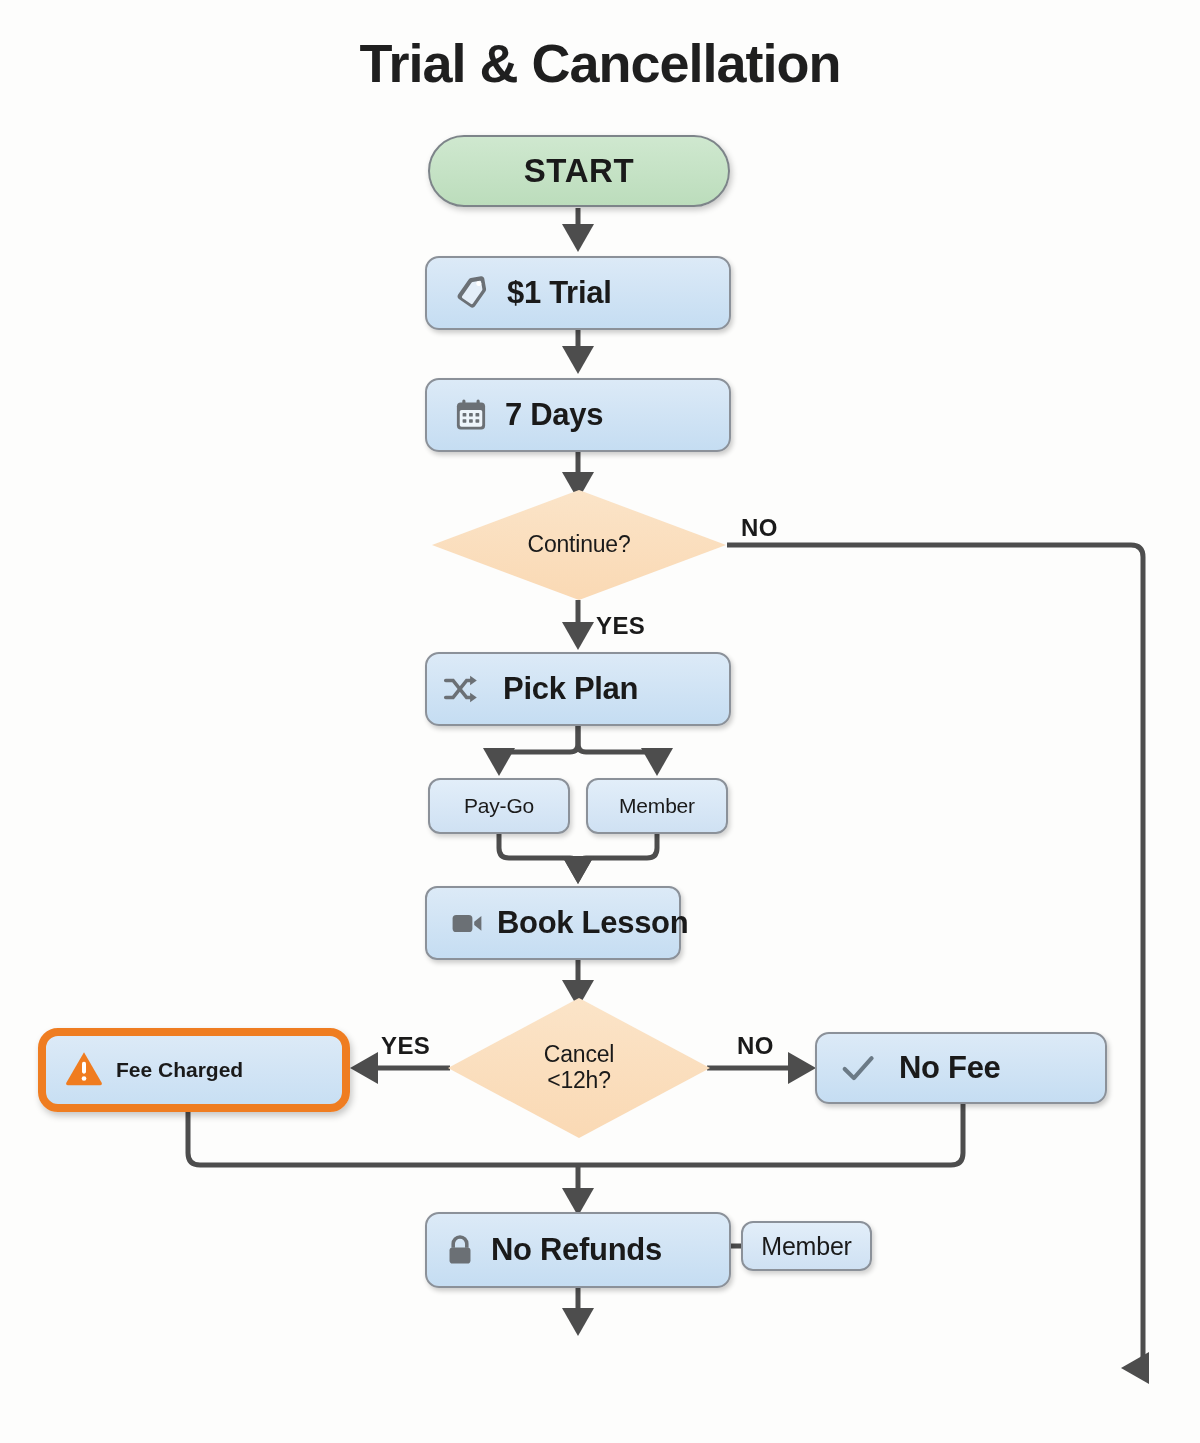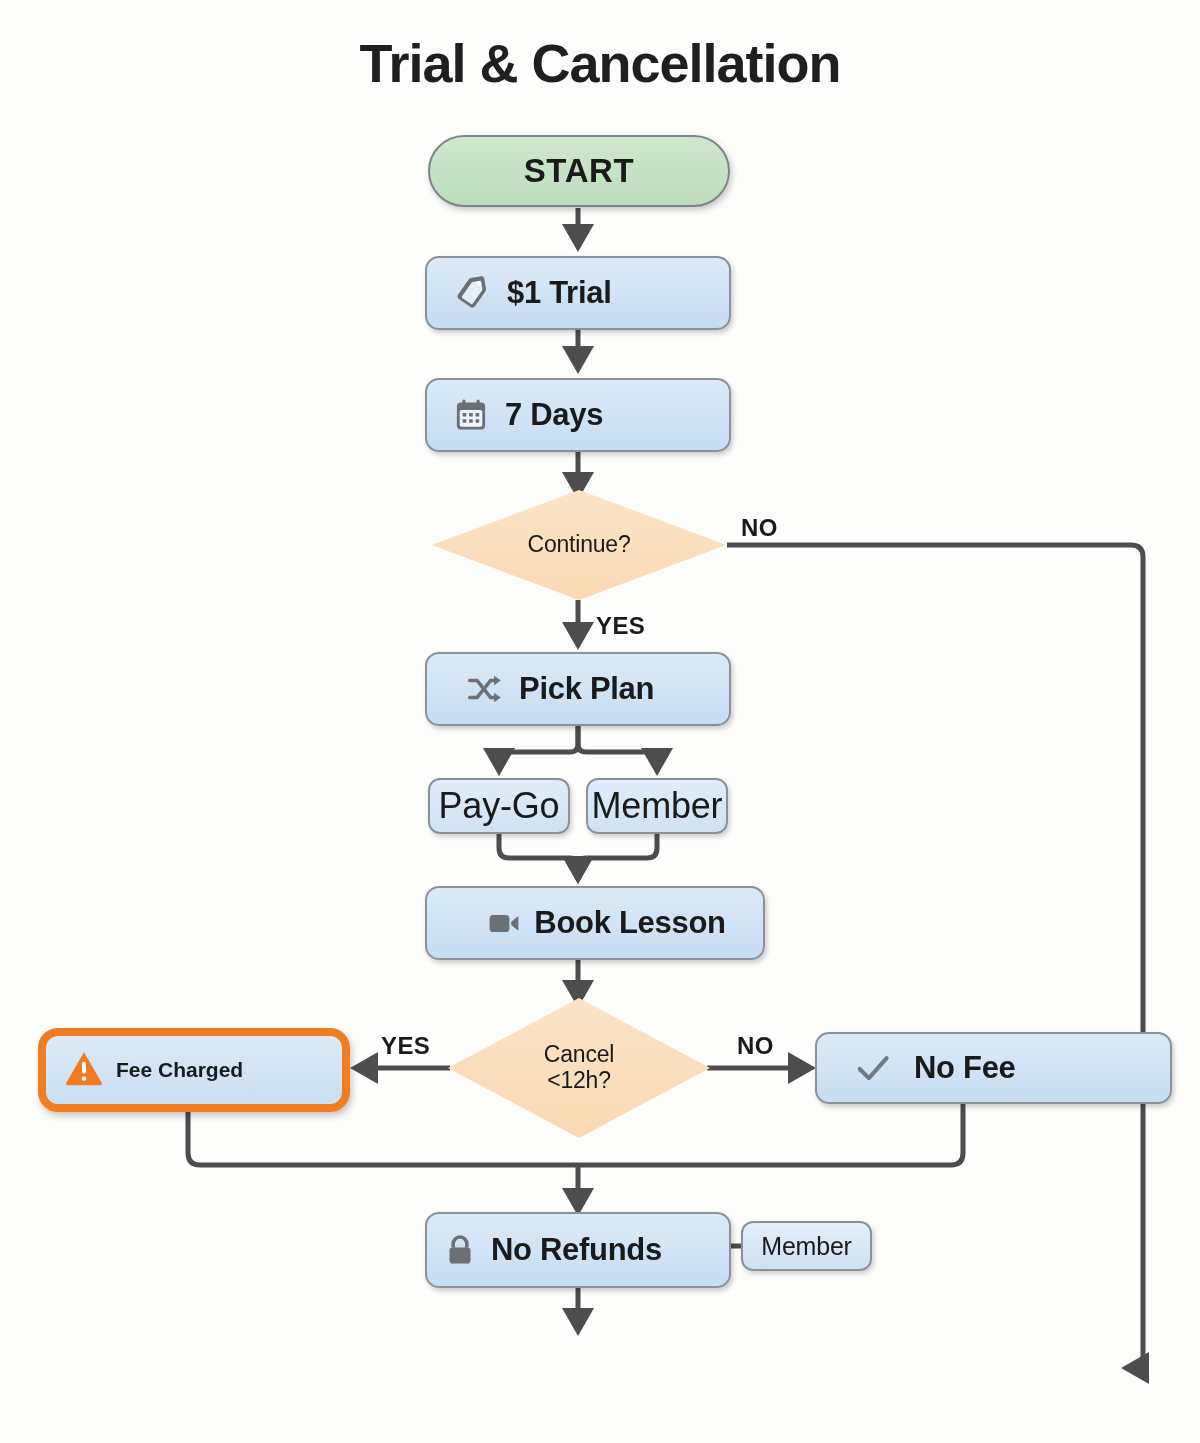--- a/index.html
+++ b/index.html
@@ -53,21 +53,21 @@
     align-items: center;
     justify-content: center;
     margin-right: 16px;
   }
   
   .small {
     border: 2px solid #8b9199;
     border-radius: 12px;
     background: linear-gradient(180deg, #e2eef9 0%, #cfe1f3 100%);
     box-shadow: 2px 3px 5px rgba(0,0,0,0.18);
-    font-size: 36px;
+    font-size: 21px;
     font-weight: normal;
     letter-spacing: -0.2px;
   }
   
   .pill {
     border: 2px solid #7d8489;
     border-radius: 40px;
     box-shadow: 2px 3px 6px rgba(0,0,0,0.22);
     font-size: 33px;
     font-weight: bold;
@@ -225,21 +225,21 @@
     <span class="label">7 Days</span>
   </div>
 
   <div class="diamond" style="left:432px; top:490px; width:294px; height:110px;">
     <span class="dshape"></span>
     <span class="dtext">Continue?</span>
   </div>
   <div class="elabel" style="left:741px; top:514px;">NO</div>
   <div class="elabel" style="left:596px; top:612px;">YES</div>
 
-  <div class="node proc" style="left:425px; top:652px; width:306px; height:74px; justify-content:flex-start; padding-left:38px;">
+  <div class="node proc" style="left:425px; top:652px; width:306px; height:74px; justify-content:flex-start; padding-left:14px;gap:8px;">
     <span class="ic">
       <svg width="38" height="38" viewBox="0 0 24 24" aria-hidden="true">
         <g stroke="#6b7075" stroke-width="2.3" fill="none" stroke-linecap="round">
           <path d="M3 6.6 L7.6 6.6 L16.2 17.4 L19.4 17.4"></path>
           <path d="M3 17.4 L7.6 17.4 L16.2 6.6 L19.4 6.6"></path>
         </g>
         <path d="M18.4 3.6 L22.6 6.6 L18.4 9.6 Z" fill="#6b7075"></path>
         <path d="M18.4 14.4 L22.6 17.4 L18.4 20.4 Z" fill="#6b7075"></path>
       </svg>
     </span>
@@ -247,21 +247,21 @@
   </div>
 
   <div class="node small" style="left:428px; top:778px; width:142px; height:56px;">
     <span class="label">Pay-Go</span>
   </div>
 
   <div class="node small" style="left:586px; top:778px; width:142px; height:56px;">
     <span class="label">Member</span>
   </div>
 
-  <div class="node proc" style="left:425px; top:886px; width:340px; height:74px; justify-content:center; padding-left:22px;">
+  <div class="node proc" style="left:425px; top:886px; width:256px; height:74px; justify-content:flex-start; padding-left:22px;border-radius:12px;">
     <span class="ic" style="margin-right:12px;">
       <svg width="36" height="36" viewBox="0 0 24 24" aria-hidden="true">
         <rect x="2.4" y="6.6" width="13.2" height="11.4" rx="2.4" fill="#6b7075"></rect>
         <path d="M16.8 11.2 L21.6 7.4 L21.6 17.2 L16.8 13.4 Z" fill="#6b7075"></path>
       </svg>
     </span>
     <span class="label">Book Lesson</span>
   </div>
 
   <div class="diamond" style="left:448px; top:998px; width:262px; height:140px;">
@@ -278,21 +278,21 @@
     <span class="ic" style="margin-right:12px;">
       <svg width="40" height="40" viewBox="0 0 24 24" aria-hidden="true">
         <path d="M12 2.6 L22.6 20.8 C23 21.5 22.5 22.3 21.7 22.3 L2.3 22.3 C1.5 22.3 1 21.5 1.4 20.8 Z" fill="#f07c1f"></path>
         <rect x="10.8" y="8.2" width="2.4" height="7.2" rx="1.1" fill="#ffffff"></rect>
         <circle cx="12" cy="18.3" r="1.4" fill="#ffffff"></circle>
       </svg>
     </span>
     <span class="label">Fee Charged</span>
   </div>
 
-  <div class="node proc" style="left:815px; top:1032px; width:357px; height:72px; justify-content:flex-start; padding-left:37px;">
+  <div class="node proc" style="left:815px; top:1032px; width:292px; height:72px; justify-content:flex-start; padding-left:22px;">
     <span class="ic" style="margin-right:22px;">
       <svg width="38" height="38" viewBox="0 0 24 24" aria-hidden="true">
         <path d="M3.6 12.6 L9.4 18.4 L20.6 5.8" fill="none" stroke="#6b7a86" stroke-width="2.6" stroke-linecap="round" stroke-linejoin="round"></path>
       </svg>
     </span>
     <span class="label">No Fee</span>
   </div>
 
   <div class="node proc" style="left:425px; top:1212px; width:306px; height:76px; justify-content:flex-start; padding-left:16px;">
     <span class="ic" style="margin-right:14px;">

